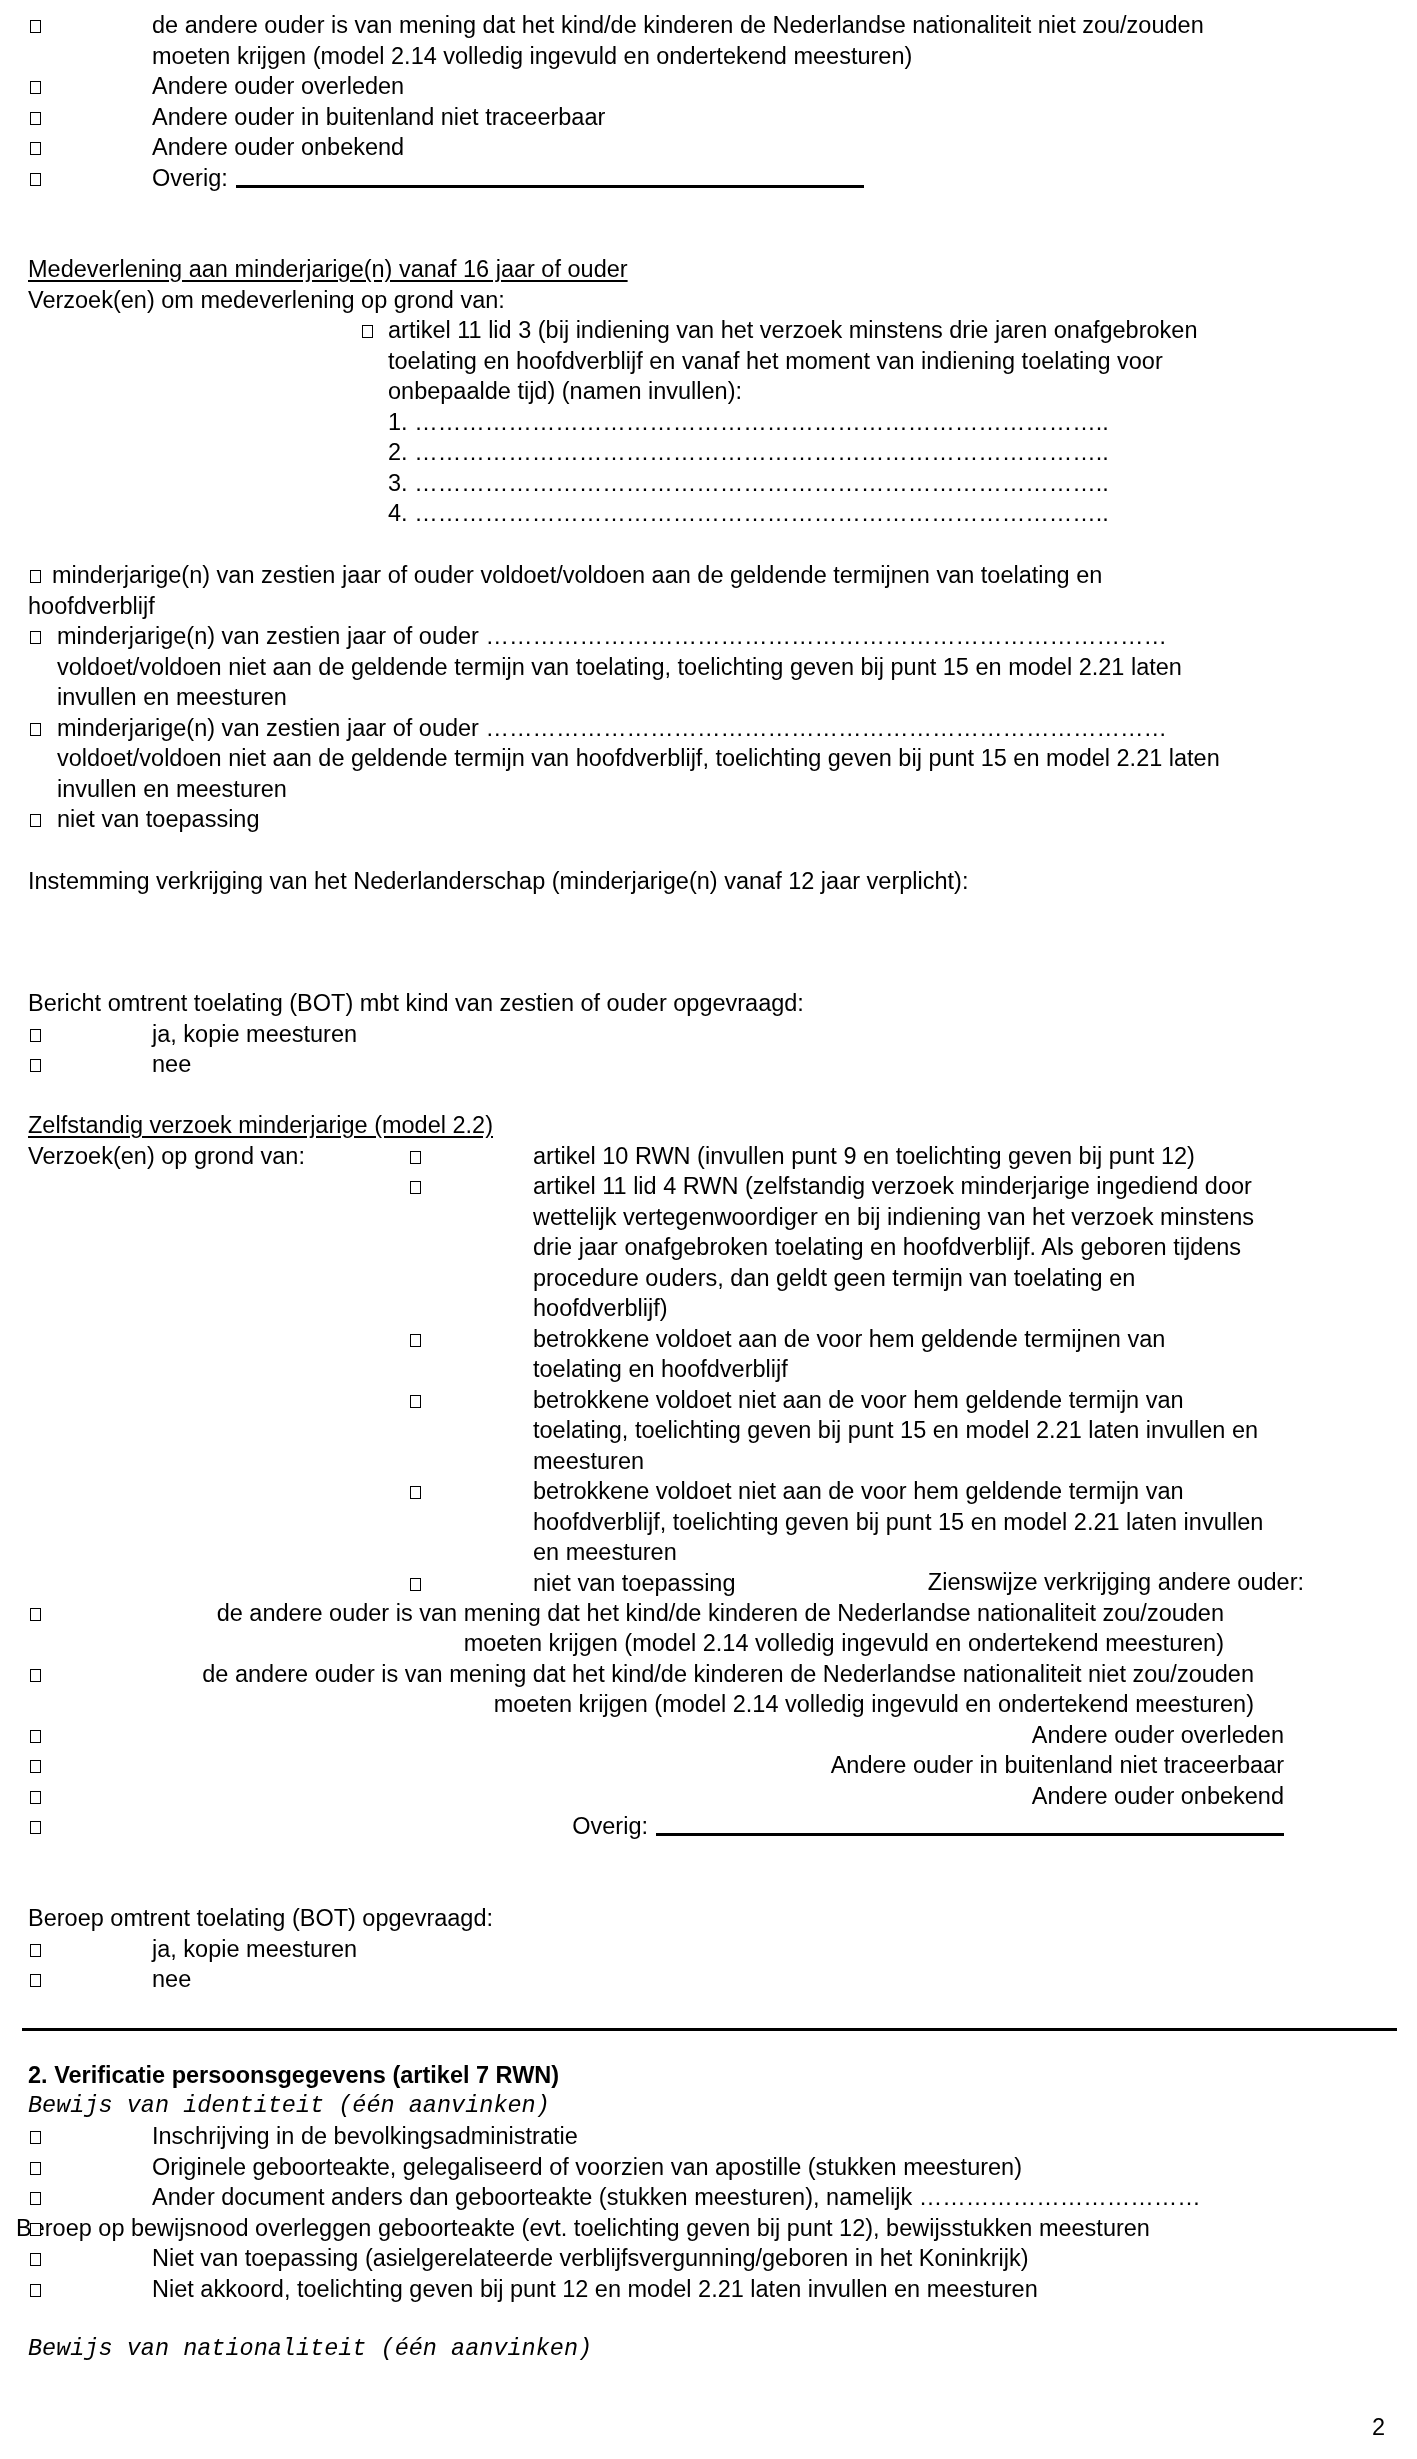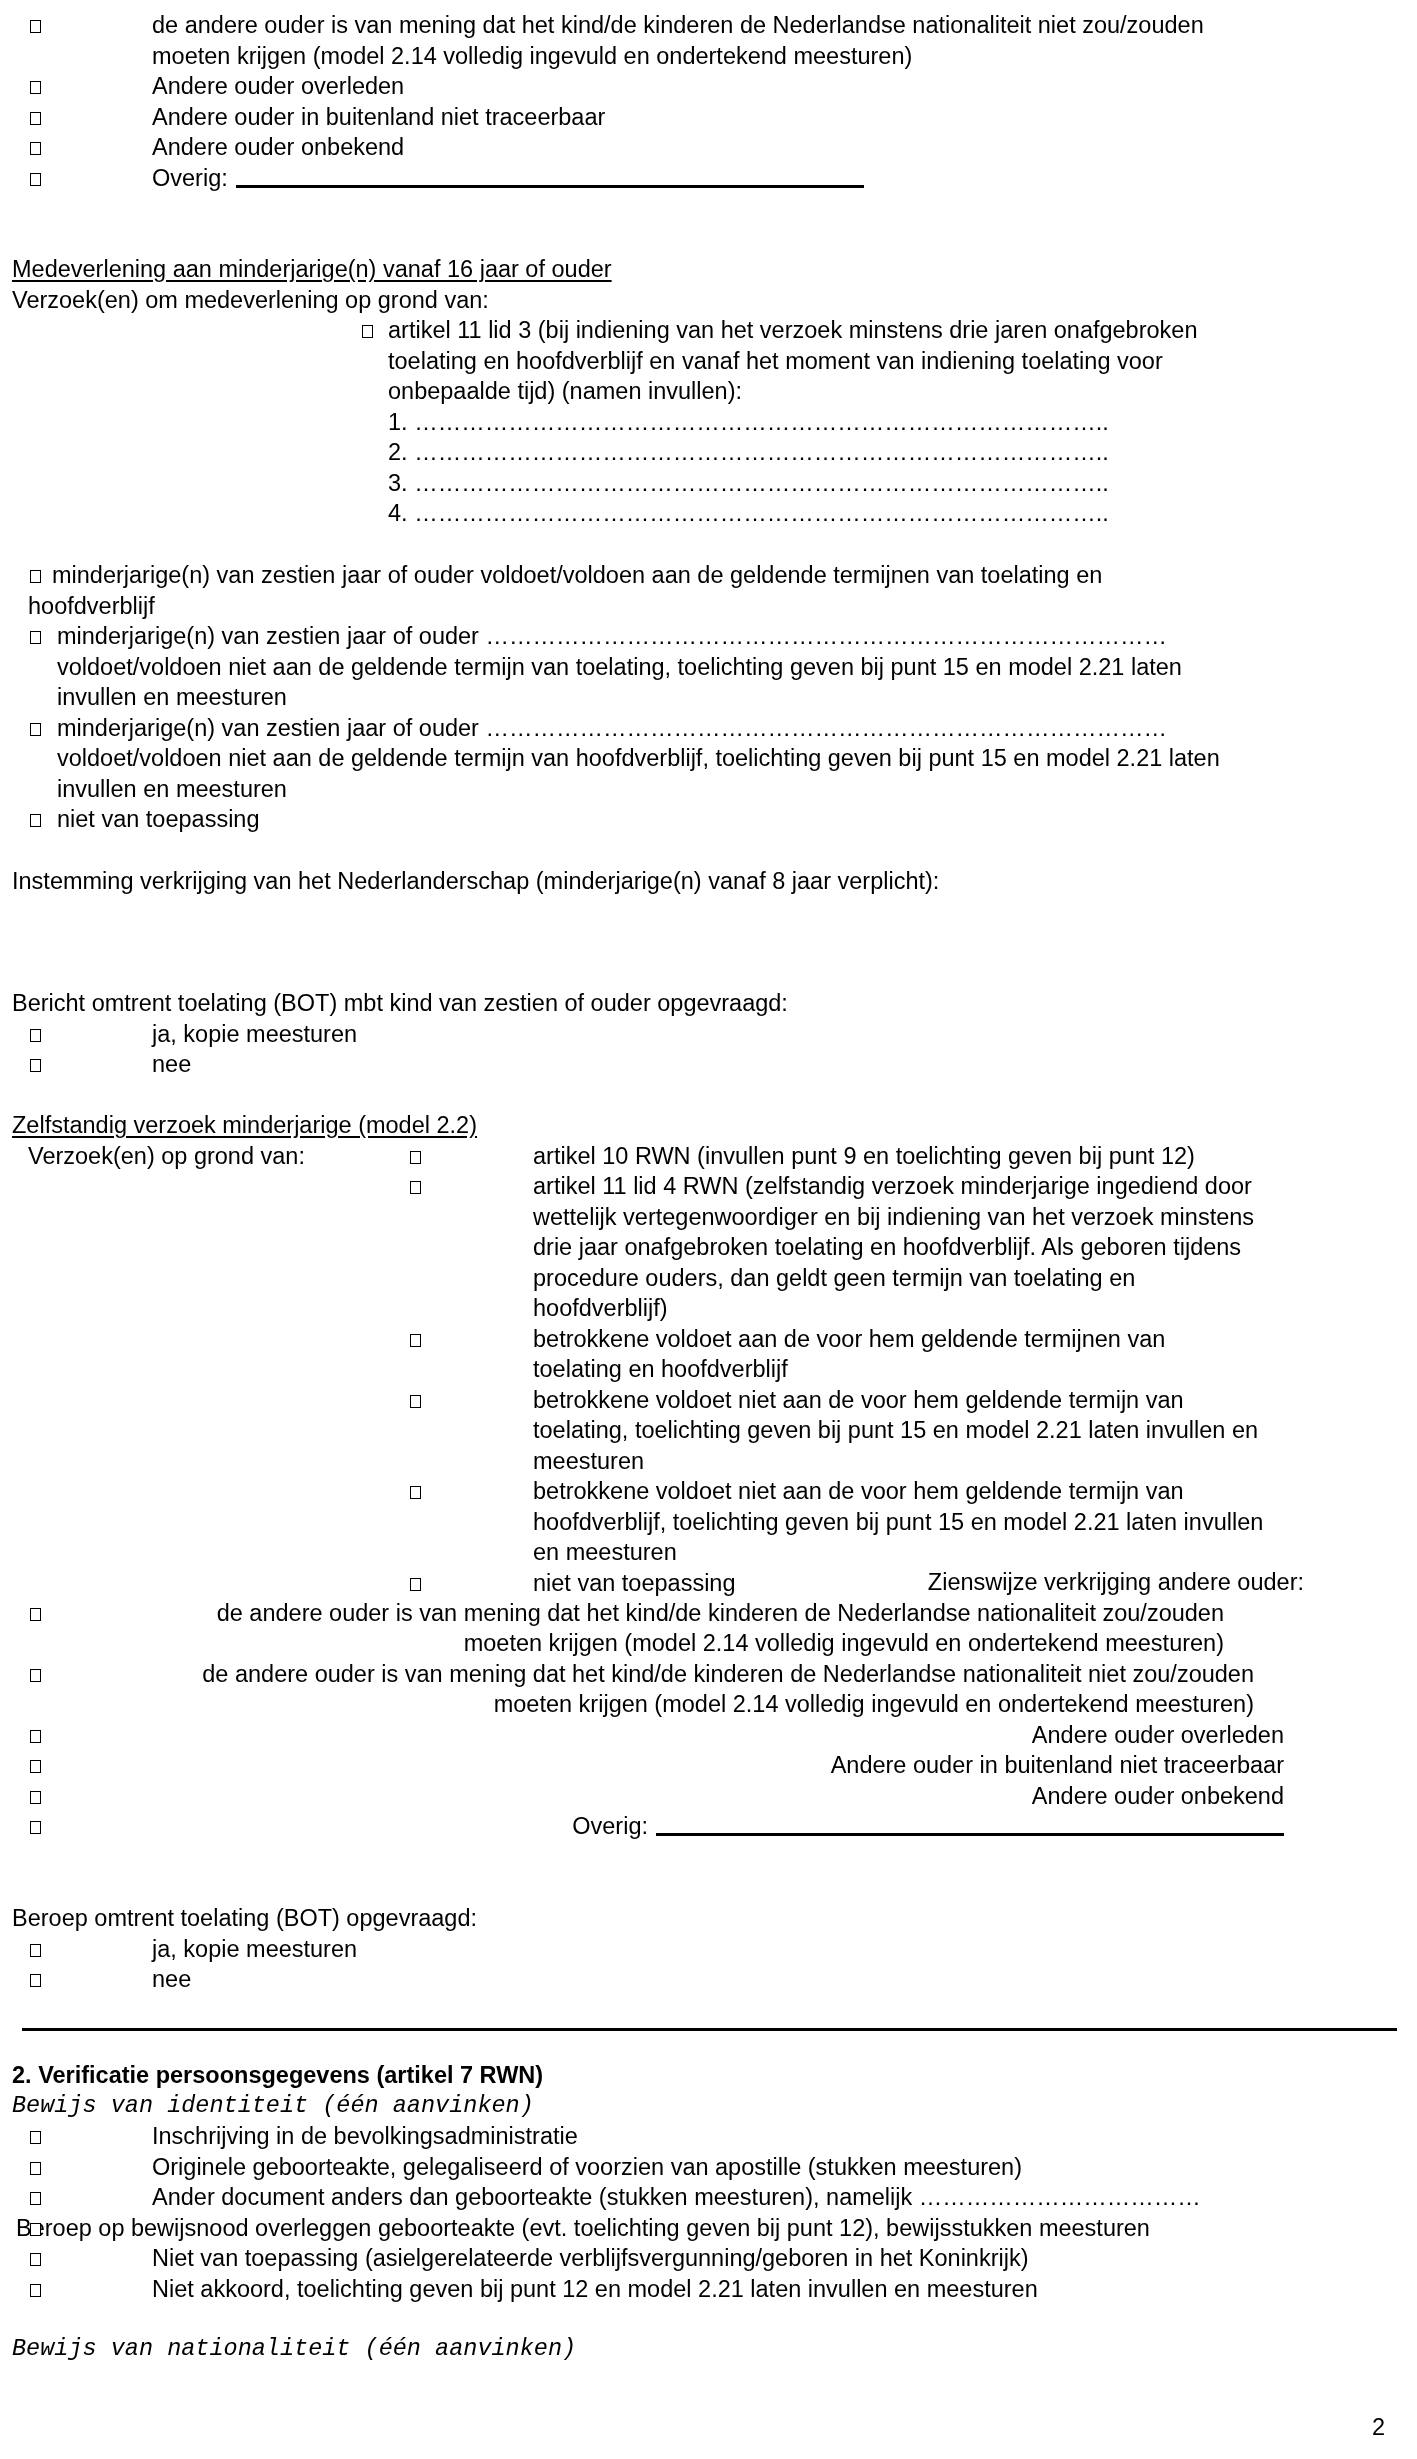--- a/index.html
+++ b/index.html
@@ -7,21 +7,21 @@
     width: 1417px; height: 2459px; position: relative; overflow: hidden;
     font-family: "Liberation Sans", sans-serif; font-size: 23.5px; line-height: 30.5px; color: #000;
   }
   .page { position: absolute; left: 0; top: 0; width: 1417px; }
   .cb {
     position: absolute; width: 11px; height: 13px; border: 1.6px solid #000; box-sizing: border-box; background: #fff;
   }
   .blk { position: absolute; left: 0; width: 1304px; }
   .item { position: relative; padding-left: 152px; padding-right: 20px; }
   .item .cb { left: 30px; top: 10px; }
-  .line { padding-left: 12px; }
+  .line { padding-left: 28px; }
   .uline { text-decoration: underline; text-underline-offset: 3px; }
   .bold { font-weight: bold; }
   .ital { font-style: italic; font-family: Liberation Mono, monospace; }
   .fillline { display: inline-block; width: 628px; border-bottom: 3px solid #000; vertical-align: -2px; height: 20px; margin-left: 8px; }
   .rule { position: absolute; left: 22px; width: 1375px; height: 3px; background: #000; }
   .pagenum { position: absolute; right: 32px; }
 </style>
 </head>
 <body>
 
@@ -78,21 +78,21 @@
       <span>minderjarige(n) van zestien jaar of ouder ……………………………………………………………………………</span><br>
       <span>voldoet/voldoen niet aan de geldende termijn van hoofdverblijf, toelichting geven bij punt 15 en model 2.21 laten invullen en meesturen</span>
     </div>
     <div class="item" style="padding-left:57px;">
       <span class="cb" style="left:30px;"></span>
       <span>niet van toepassing</span>
     </div>
   </div>
 
   <div class="blk" style="top:866px;">
-    <div class="line">Instemming verkrijging van het Nederlanderschap (minderjarige(n) vanaf 8 jaar verplicht):</div>
+    <div class="line">Instemming verkrijging van het Nederlanderschap (minderjarige(n) vanaf 12 jaar verplicht):</div>
   </div>
 
   <div class="blk" style="top:988px;">
     <div class="line">Bericht omtrent toelating (BOT) mbt kind van zestien of ouder opgevraagd:</div>
     <div class="item">
       <span class="cb"></span>
       <span>ja, kopie meesturen</span>
     </div>
     <div class="item">
       <span class="cb"></span>

